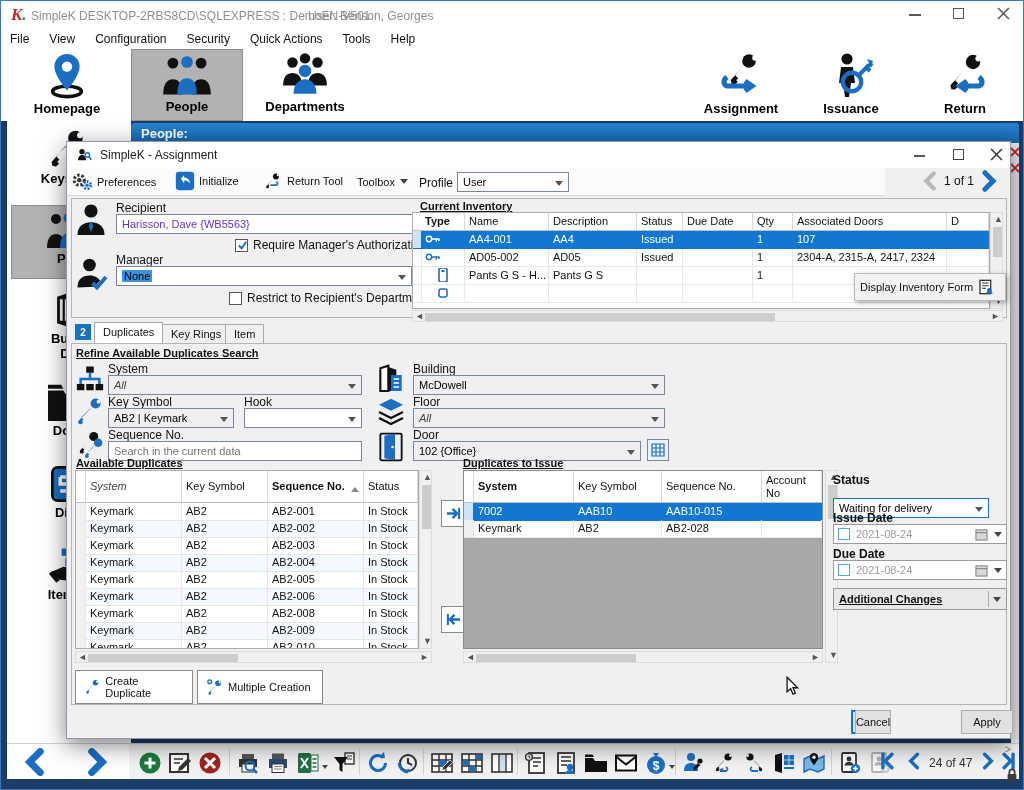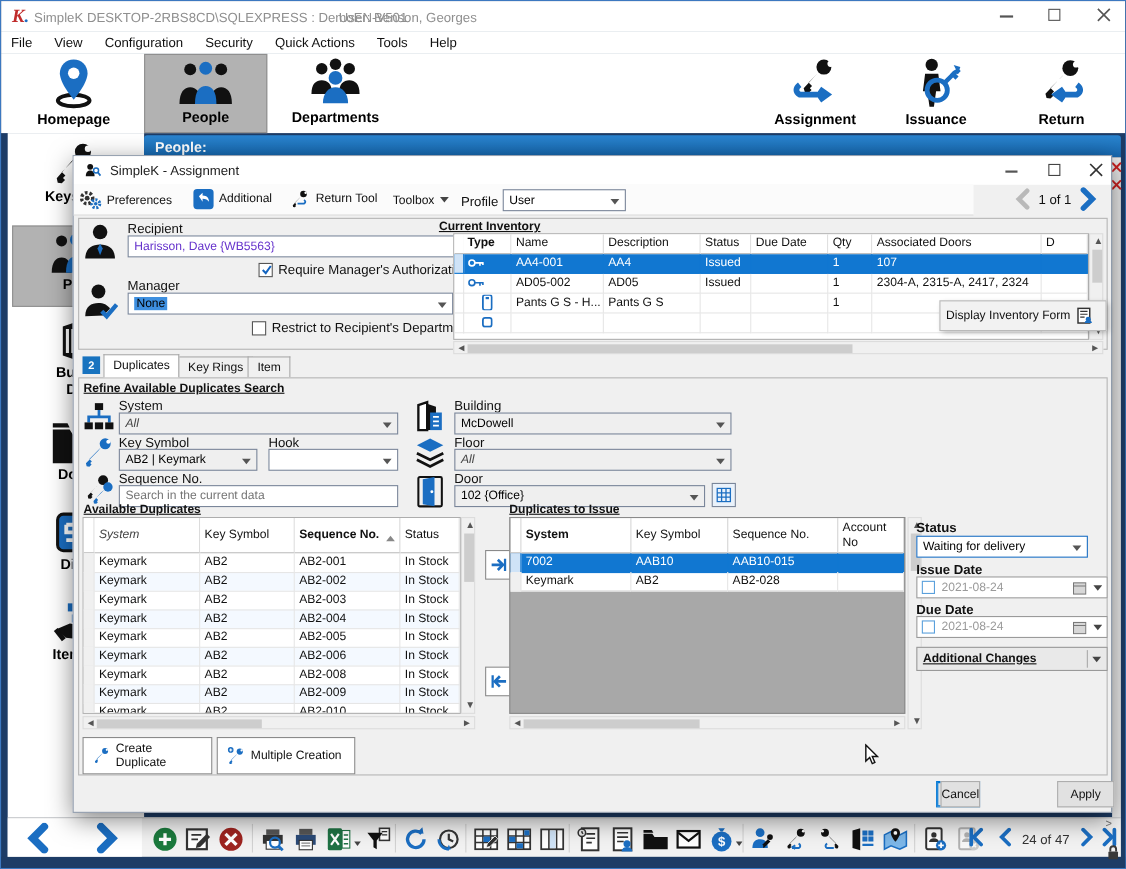--- a/index.html
+++ b/index.html
@@ -236,21 +236,21 @@
           <circle cx="17.5" cy="15.5" r="4" fill="none" stroke="#1b6ec2" stroke-width="3" stroke-dasharray="2 1.6"></circle>
           <circle cx="17.5" cy="15.5" r="1.8" fill="#1b6ec2"></circle>
         </svg>
       <span>Preferences</span>
     </div>
     <div class="abs" style="left:108px;top:3px;display:flex;align-items:center;gap:4px;font-size:11px;color:#111">
       <svg width="20" height="20" viewBox="0 0 24 24">
           <rect x="1" y="1" width="22" height="22" rx="4" fill="#1b6ec2"></rect>
           <path d="M7 9l4-4v3c5 0 7 3 7 7-1.5-2.5-3.5-3.5-7-3.5V15z" fill="#fff"></path>
         </svg>
-      <span>Additional</span>
+      <span>Initialize</span>
     </div>
     <div class="abs" style="left:196px;top:3px;display:flex;align-items:center;gap:4px;font-size:11px;color:#111">
       <svg width="20" height="20" viewBox="0 0 24 24">
           <circle cx="15.5" cy="6.5" r="3.6" fill="#111"></circle>
           <circle cx="17.8" cy="5" r="1.3" fill="#fff"></circle>
           <path d="M13 9L6 16l1.6 1.6-1 1 .8.8-1.4 1.4-1.8-.2-.4-2L11 11z" fill="#111"></path>
           <path d="M16 13c2 1 2 3 0 4h-7" stroke="#1b6ec2" stroke-width="2" fill="none"></path>
         </svg>
       <span>Return Tool</span>
     </div>
@@ -302,21 +302,21 @@
   <span class="abs lbl" style="left:49px;top:111px">Manager</span>
   <div class="cmb" style="left:49px;top:124px;width:296px">
     <span style="background:#3d8fe0;padding:0 2px">None</span>
       <span class="car"></span>
   </div>
   <div class="abs" style="left:162px;top:149px;display:flex;align-items:center;gap:5px">
     <span class="cbx"></span>
     <span class="lbl">Restrict to Recipient's Department</span>
   </div>
 
-  <span class="abs sect" style="left:332px;top:58px">Current Inventory</span>
+  <span class="abs sect" style="left:353px;top:58px">Current Inventory</span>
   <div class="abs" style="left:345px;top:70px;width:578px;height:97px;background:#fff;border:1px solid #adadad;overflow:hidden">
     <div class="grid g-inv">
       <div class="hcell"></div>
       <div class="hcell" style="font-weight:bold">Type</div>
       <div class="hcell">Name</div>
       <div class="hcell">Description</div>
       <div class="hcell">Status</div>
       <div class="hcell">Due Date</div>
       <div class="hcell">Qty</div>
       <div class="hcell">Associated Doors</div>
@@ -619,21 +619,21 @@
       <span class="sarr" style="right:2px;top:0">►</span>
       <span class="th" style="left:12px;top:2px;width:160px;height:8px"></span>
     </div>
   <div class="sb" style="left:758px;top:328px;width:13px;height:193px">
       <span class="sarr" style="left:3px;top:1px">▲</span>
       <span class="th" style="left:2px;top:14px;width:9px;height:34px"></span>
       <span class="sarr" style="left:3px;bottom:1px">▼</span>
     </div>
 
   <span class="abs lbl" style="left:766px;top:331px;font-weight:bold">Status</span>
-  <div class="cmb" style="left:766px;top:345px;width:156px;border:1px solid #1b6ec2">
+  <div class="cmb" style="left:766px;top:356px;width:156px;border:1px solid #1b6ec2">
       <span>Waiting for delivery</span>
       <span class="car"></span>
     </div>
   <span class="abs lbl" style="left:766px;top:369px;font-weight:bold">Issue Date</span>
   <div class="abs" style="left:766px;top:382px;width:174px;height:20px;background:#fff;border:1px solid #9a9a9a;display:flex;align-items:center;gap:6px;padding:0 4px">
     <span class="cbx" style="width:12px;height:12px;border-color:#5aa0dc"></span>
     <span style="font-size:11px;color:#9a9a9a">2021-08-24</span>
     <svg style="margin-left:auto" width="13" height="13" viewBox="0 0 14 14">
         <rect x="1" y="2" width="12" height="11" fill="#d7d7d7" stroke="#777"></rect>
         <path d="M1 5h12" stroke="#777"></path>

